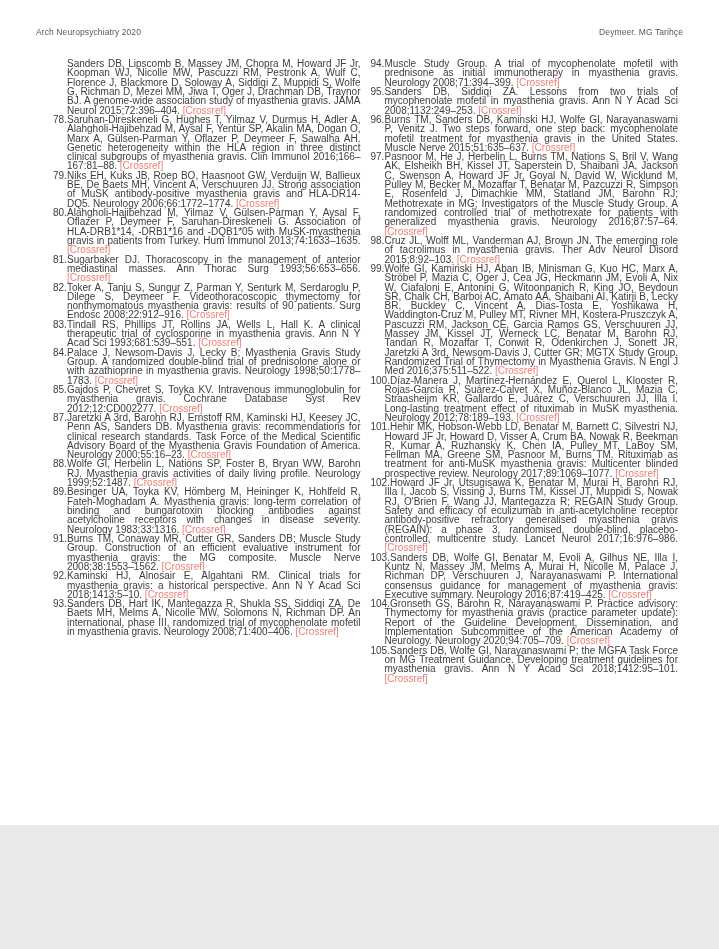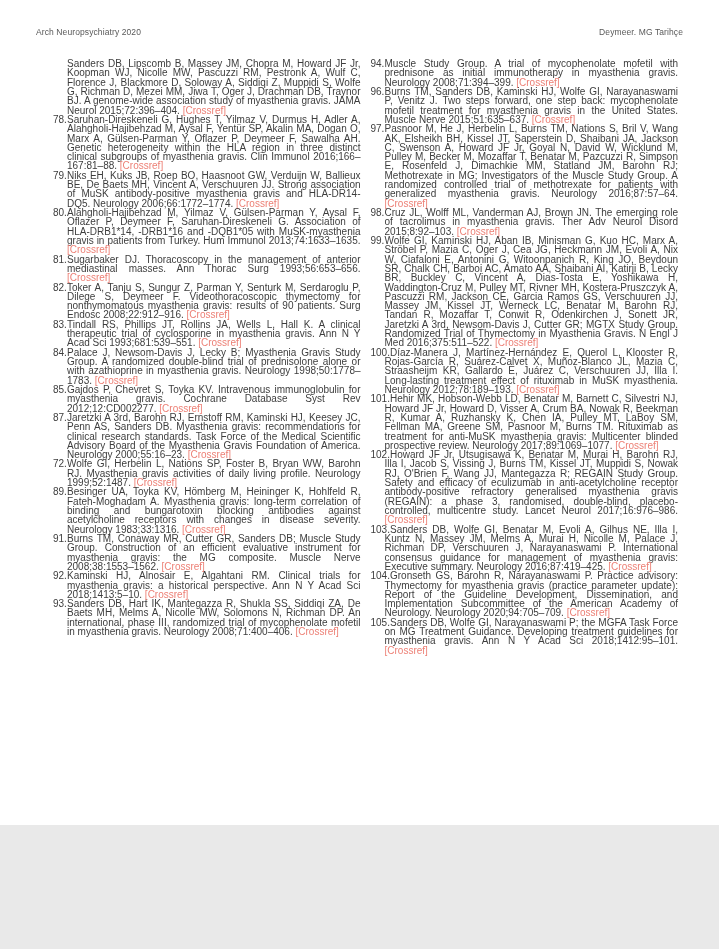--- a/index.html
+++ b/index.html
@@ -48,28 +48,29 @@
         <div class="ref"><span class="num"></span><span>Sanders DB, Lipscomb B, Massey JM, Chopra M, Howard JF Jr, Koopman WJ, Nicolle MW, Pascuzzi RM, Pestronk A, Wulf C, Florence J, Blackmore D, Soloway A, Siddiqi Z, Muppidi S, Wolfe G, Richman D, Mezei MM, Jiwa T, Oger J, Drachman DB, Traynor BJ. A genome-wide association study of myasthenia gravis. JAMA Neurol 2015;72:396–404. </span><a class="crossref">[Crossref]</a></div>
         <div class="ref"><span class="num">78.</span><span>Saruhan-Direskeneli G, Hughes T, Yilmaz V, Durmus H, Adler A, Alahgholi-Hajibehzad M, Aysal F, Yentür SP, Akalin MA, Dogan O, Marx A, Gülsen-Parman Y, Oflazer P, Deymeer F, Sawalha AH. Genetic heterogeneity within the HLA region in three distinct clinical subgroups of myasthenia gravis. Clin Immunol 2016;166–167:81–88. </span><a class="crossref">[Crossref]</a></div>
         <div class="ref"><span class="num">79.</span><span>Niks EH, Kuks JB, Roep BO, Haasnoot GW, Verduijn W, Ballieux BE, De Baets MH, Vincent A, Verschuuren JJ. Strong association of MuSK antibody-positive myasthenia gravis and HLA-DR14-DQ5. Neurology 2006;66:1772–1774. </span><a class="crossref">[Crossref]</a></div>
         <div class="ref"><span class="num">80.</span><span>Alahgholi-Hajibehzad M, Yilmaz V, Gülsen-Parman Y, Aysal F, Oflazer P, Deymeer F, Saruhan-Direskeneli G. Association of HLA-DRB1*14, -DRB1*16 and -DQB1*05 with MuSK-myasthenia gravis in patients from Turkey. Hum Immunol 2013;74:1633–1635. </span><a class="crossref">[Crossref]</a></div>
         <div class="ref"><span class="num">81.</span><span>Sugarbaker DJ. Thoracoscopy in the management of anterior mediastinal masses. Ann Thorac Surg 1993;56:653–656. </span><a class="crossref">[Crossref]</a></div>
         <div class="ref"><span class="num">82.</span><span>Toker A, Tanju S, Sungur Z, Parman Y, Senturk M, Serdaroglu P, Dilege S, Deymeer F. Videothoracoscopic thymectomy for nonthymomatous myasthenia gravis: results of 90 patients. Surg Endosc 2008;22:912–916. </span><a class="crossref">[Crossref]</a></div>
         <div class="ref"><span class="num">83.</span><span>Tindall RS, Phillips JT, Rollins JA, Wells L, Hall K. A clinical therapeutic trial of cyclosporine in myasthenia gravis. Ann N Y Acad Sci 1993;681:539–551. </span><a class="crossref">[Crossref]</a></div>
         <div class="ref"><span class="num">84.</span><span>Palace J, Newsom-Davis J, Lecky B; Myasthenia Gravis Study Group. A randomized double-blind trial of prednisolone alone or with azathioprine in myasthenia gravis. Neurology 1998;50:1778–1783. </span><a class="crossref">[Crossref]</a></div>
         <div class="ref"><span class="num">85.</span><span>Gajdos P, Chevret S, Toyka KV. Intravenous immunoglobulin for myasthenia gravis. Cochrane Database Syst Rev 2012;12:CD002277. </span><a class="crossref">[Crossref]</a></div>
         <div class="ref"><span class="num">87.</span><span>Jaretzki A 3rd, Barohn RJ, Ernstoff RM, Kaminski HJ, Keesey JC, Penn AS, Sanders DB. Myasthenia gravis: recommendations for clinical research standards. Task Force of the Medical Scientific Advisory Board of the Myasthenia Gravis Foundation of America. Neurology 2000;55:16–23. </span><a class="crossref">[Crossref]</a></div>
-        <div class="ref"><span class="num">72.</span><span>Wolfe GI, Herbelin L, Nations SP, Foster B, Bryan WW, Barohn RJ. Myasthenia gravis activities of daily living profile. Neurology 1999;52:1487. </span><a class="crossref">[Crossref]</a></div>
+        <div class="ref"><span class="num">88.</span><span>Wolfe GI, Herbelin L, Nations SP, Foster B, Bryan WW, Barohn RJ. Myasthenia gravis activities of daily living profile. Neurology 1999;52:1487. </span><a class="crossref">[Crossref]</a></div>
         <div class="ref"><span class="num">89.</span><span>Besinger UA, Toyka KV, Hömberg M, Heininger K, Hohlfeld R, Fateh-Moghadam A. Myasthenia gravis: long-term correlation of binding and bungarotoxin blocking antibodies against acetylcholine receptors with changes in disease severity. Neurology 1983;33:1316. </span><a class="crossref">[Crossref]</a></div>
         <div class="ref"><span class="num">91.</span><span>Burns TM, Conaway MR, Cutter GR, Sanders DB; Muscle Study Group. Construction of an efficient evaluative instrument for myasthenia gravis: the MG composite. Muscle Nerve 2008;38:1553–1562. </span><a class="crossref">[Crossref]</a></div>
         <div class="ref"><span class="num">92.</span><span>Kaminski HJ, Alnosair E, Algahtani RM. Clinical trials for myasthenia gravis: a historical perspective. Ann N Y Acad Sci 2018;1413:5–10. </span><a class="crossref">[Crossref]</a></div>
         <div class="ref"><span class="num">93.</span><span>Sanders DB, Hart IK, Mantegazza R, Shukla SS, Siddiqi ZA, De Baets MH, Melms A, Nicolle MW, Solomons N, Richman DP. An international, phase III, randomized trial of mycophenolate mofetil in myasthenia gravis. Neurology 2008;71:400–406. </span><a class="crossref">[Crossref]</a></div>
       </div>
     <div class="col" id="col-right">
         <div class="ref"><span class="num">94.</span><span>Muscle Study Group. A trial of mycophenolate mofetil with prednisone as initial immunotherapy in myasthenia gravis. Neurology 2008;71:394–399. </span><a class="crossref">[Crossref]</a></div>
+        <div class="ref"><span class="num">95.</span><span>Sanders DB, Siddiqi ZA. Lessons from two trials of mycophenolate mofetil in myasthenia gravis. Ann N Y Acad Sci 2008;1132:249–253. </span><a class="crossref">[Crossref]</a></div>
         <div class="ref"><span class="num">96.</span><span>Burns TM, Sanders DB, Kaminski HJ, Wolfe GI, Narayanaswami P, Venitz J. Two steps forward, one step back: mycophenolate mofetil treatment for myasthenia gravis in the United States. Muscle Nerve 2015;51:635–637. </span><a class="crossref">[Crossref]</a></div>
         <div class="ref"><span class="num">97.</span><span>Pasnoor M, He J, Herbelin L, Burns TM, Nations S, Bril V, Wang AK, Elsheikh BH, Kissel JT, Saperstein D, Shaibani JA, Jackson C, Swenson A, Howard JF Jr, Goyal N, David W, Wicklund M, Pulley M, Becker M, Mozaffar T, Benatar M, Pazcuzzi R, Simpson E, Rosenfeld J, Dimachkie MM, Statland JM, Barohn RJ; Methotrexate in MG; Investigators of the Muscle Study Group. A randomized controlled trial of methotrexate for patients with generalized myasthenia gravis. Neurology 2016;87:57–64. </span><a class="crossref">[Crossref]</a></div>
         <div class="ref"><span class="num">98.</span><span>Cruz JL, Wolff ML, Vanderman AJ, Brown JN. The emerging role of tacrolimus in myasthenia gravis. Ther Adv Neurol Disord 2015;8:92–103. </span><a class="crossref">[Crossref]</a></div>
         <div class="ref"><span class="num">99.</span><span>Wolfe GI, Kaminski HJ, Aban IB, Minisman G, Kuo HC, Marx A, Ströbel P, Mazia C, Oger J, Cea JG, Heckmann JM, Evoli A, Nix W, Ciafaloni E, Antonini G, Witoonpanich R, King JO, Beydoun SR, Chalk CH, Barboi AC, Amato AA, Shaibani AI, Katirji B, Lecky BR, Buckley C, Vincent A, Dias-Tosta E, Yoshikawa H, Waddington-Cruz M, Pulley MT, Rivner MH, Kostera-Pruszczyk A, Pascuzzi RM, Jackson CE, Garcia Ramos GS, Verschuuren JJ, Massey JM, Kissel JT, Werneck LC, Benatar M, Barohn RJ, Tandan R, Mozaffar T, Conwit R, Odenkirchen J, Sonett JR, Jaretzki A 3rd, Newsom-Davis J, Cutter GR; MGTX Study Group. Randomized Trial of Thymectomy in Myasthenia Gravis. N Engl J Med 2016;375:511–522. </span><a class="crossref">[Crossref]</a></div>
         <div class="ref"><span class="num">100.</span><span>Díaz-Manera J, Martínez-Hernández E, Querol L, Klooster R, Rojas-García R, Suárez-Calvet X, Muñoz-Blanco JL, Mazia C, Straasheijm KR, Gallardo E, Juárez C, Verschuuren JJ, Illa I. Long-lasting treatment effect of rituximab in MuSK myasthenia. Neurology 2012;78:189–193. </span><a class="crossref">[Crossref]</a></div>
         <div class="ref"><span class="num">101.</span><span>Hehir MK, Hobson-Webb LD, Benatar M, Barnett C, Silvestri NJ, Howard JF Jr, Howard D, Visser A, Crum BA, Nowak R, Beekman R, Kumar A, Ruzhansky K, Chen IA, Pulley MT, LaBoy SM, Fellman MA, Greene SM, Pasnoor M, Burns TM. Rituximab as treatment for anti-MuSK myasthenia gravis: Multicenter blinded prospective review. Neurology 2017;89:1069–1077. </span><a class="crossref">[Crossref]</a></div>
         <div class="ref"><span class="num">102.</span><span>Howard JF Jr, Utsugisawa K, Benatar M, Murai H, Barohn RJ, Illa I, Jacob S, Vissing J, Burns TM, Kissel JT, Muppidi S, Nowak RJ, O'Brien F, Wang JJ, Mantegazza R; REGAIN Study Group. Safety and efficacy of eculizumab in anti-acetylcholine receptor antibody-positive refractory generalised myasthenia gravis (REGAIN): a phase 3, randomised, double-blind, placebo-controlled, multicentre study. Lancet Neurol 2017;16:976–986. </span><a class="crossref">[Crossref]</a></div>
         <div class="ref"><span class="num">103.</span><span>Sanders DB, Wolfe GI, Benatar M, Evoli A, Gilhus NE, Illa I, Kuntz N, Massey JM, Melms A, Murai H, Nicolle M, Palace J, Richman DP, Verschuuren J, Narayanaswami P. International consensus guidance for management of myasthenia gravis: Executive summary. Neurology 2016;87:419–425. </span><a class="crossref">[Crossref]</a></div>
         <div class="ref"><span class="num">104.</span><span>Gronseth GS, Barohn R, Narayanaswami P. Practice advisory: Thymectomy for myasthenia gravis (practice parameter update): Report of the Guideline Development, Dissemination, and Implementation Subcommittee of the American Academy of Neurology. Neurology 2020;94:705–709. </span><a class="crossref">[Crossref]</a></div>
         <div class="ref"><span class="num">105.</span><span>Sanders DB, Wolfe GI, Narayanaswami P; the MGFA Task Force on MG Treatment Guidance. Developing treatment guidelines for myasthenia gravis. Ann N Y Acad Sci 2018;1412:95–101. </span><a class="crossref">[Crossref]</a></div>

